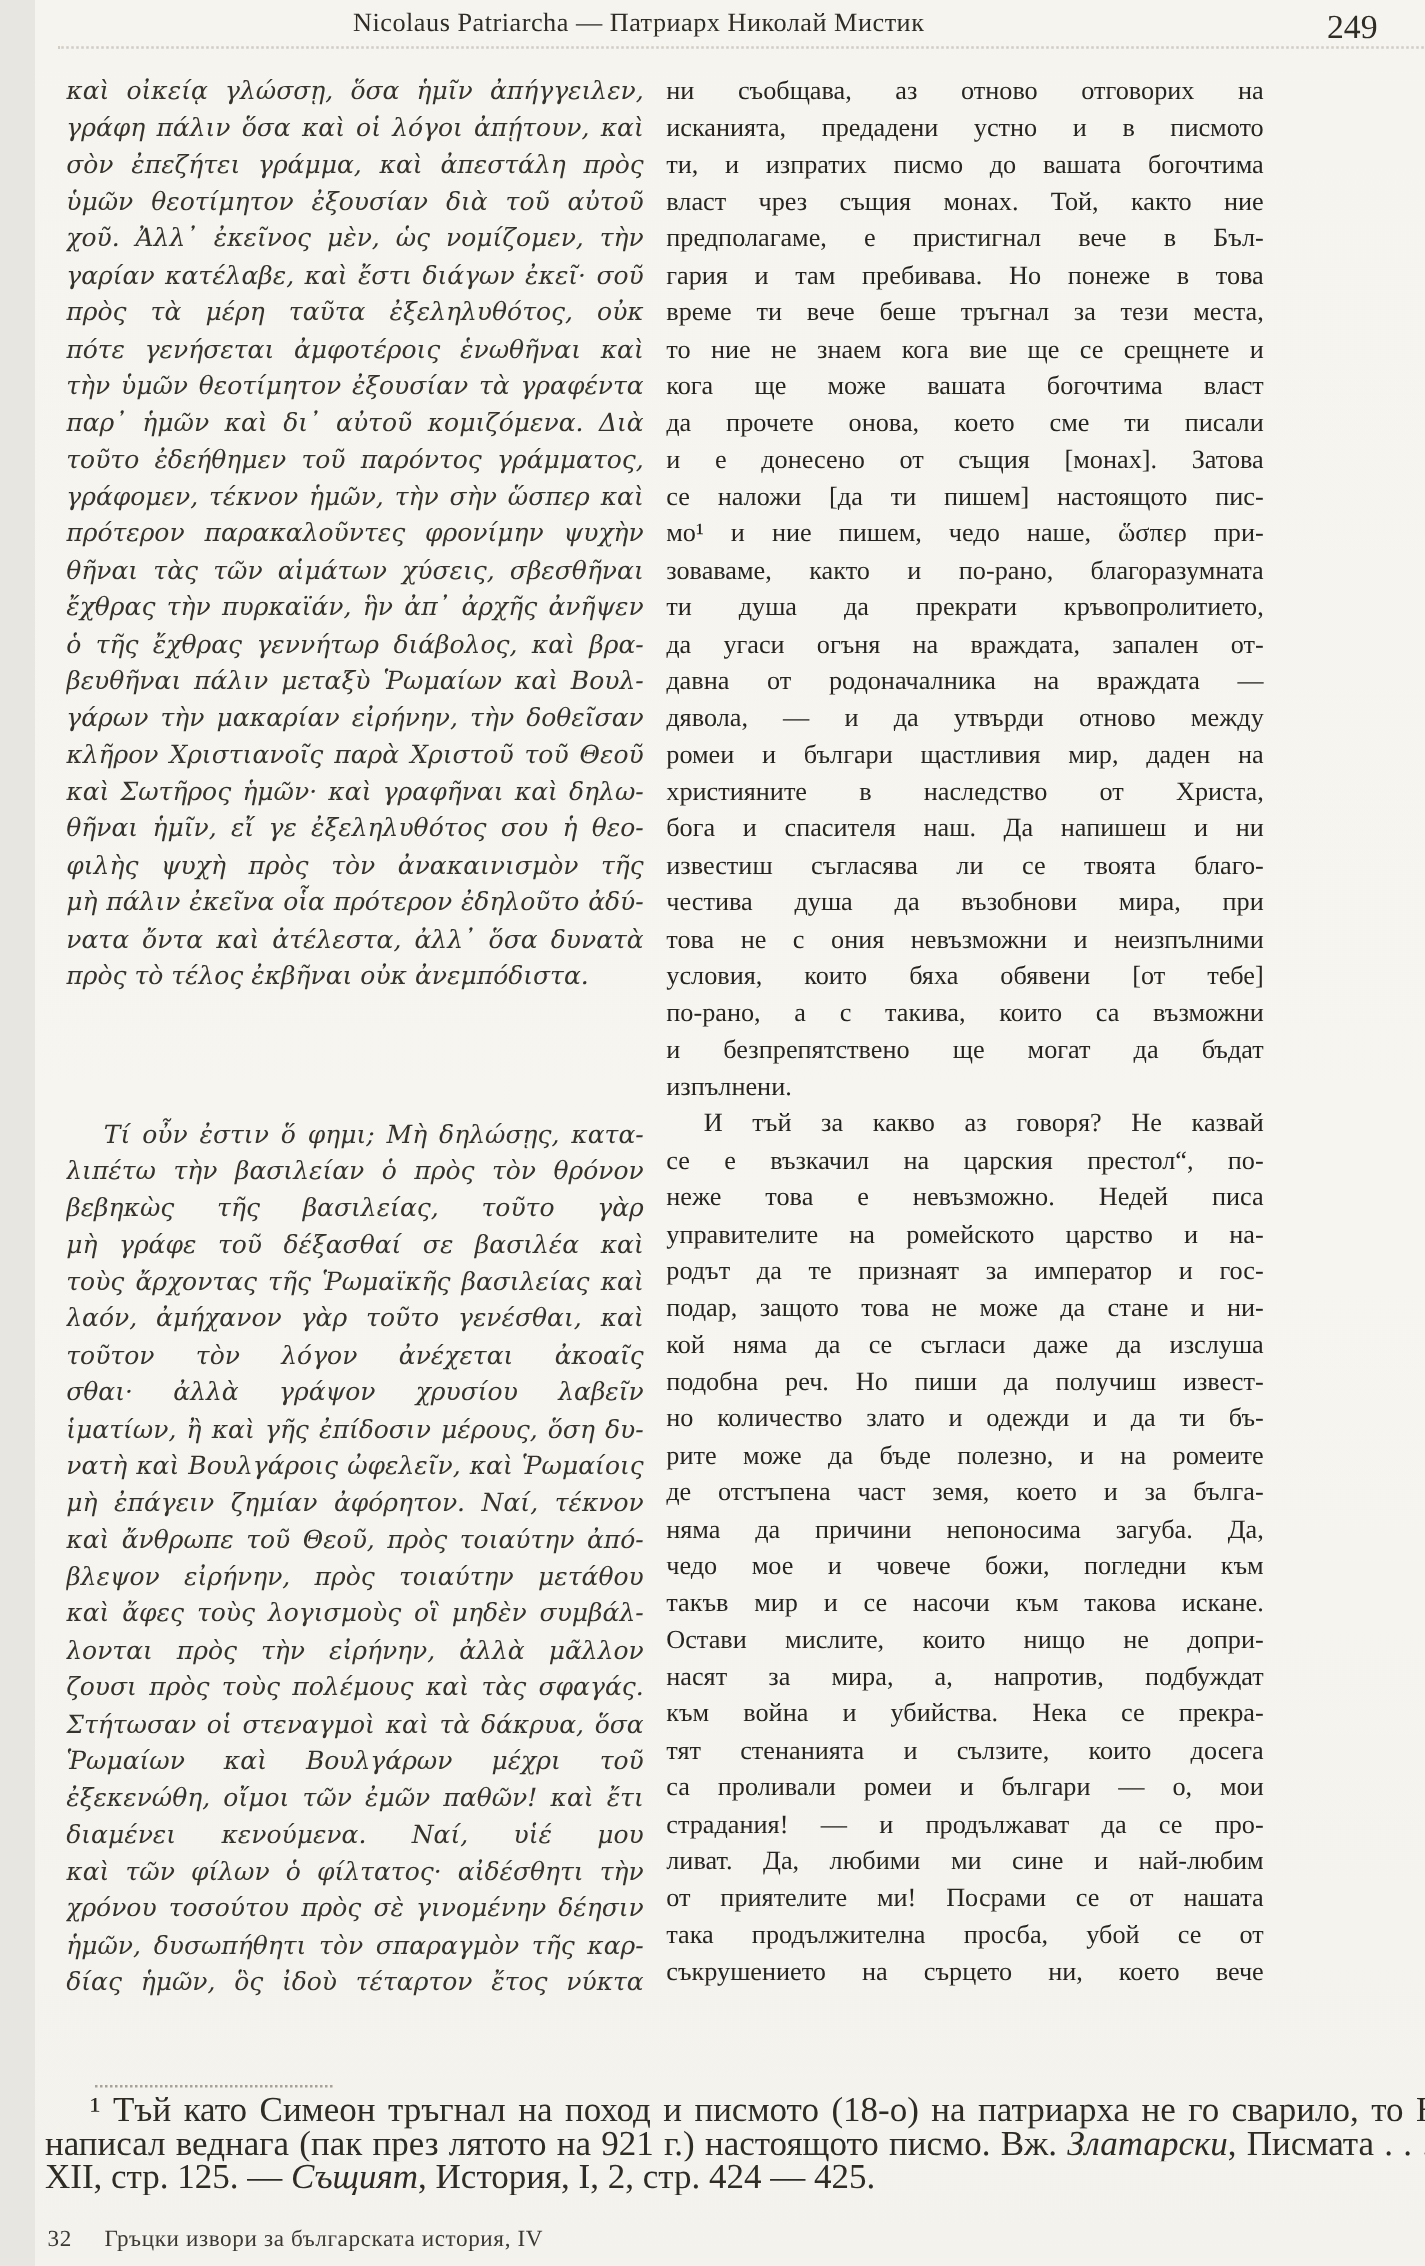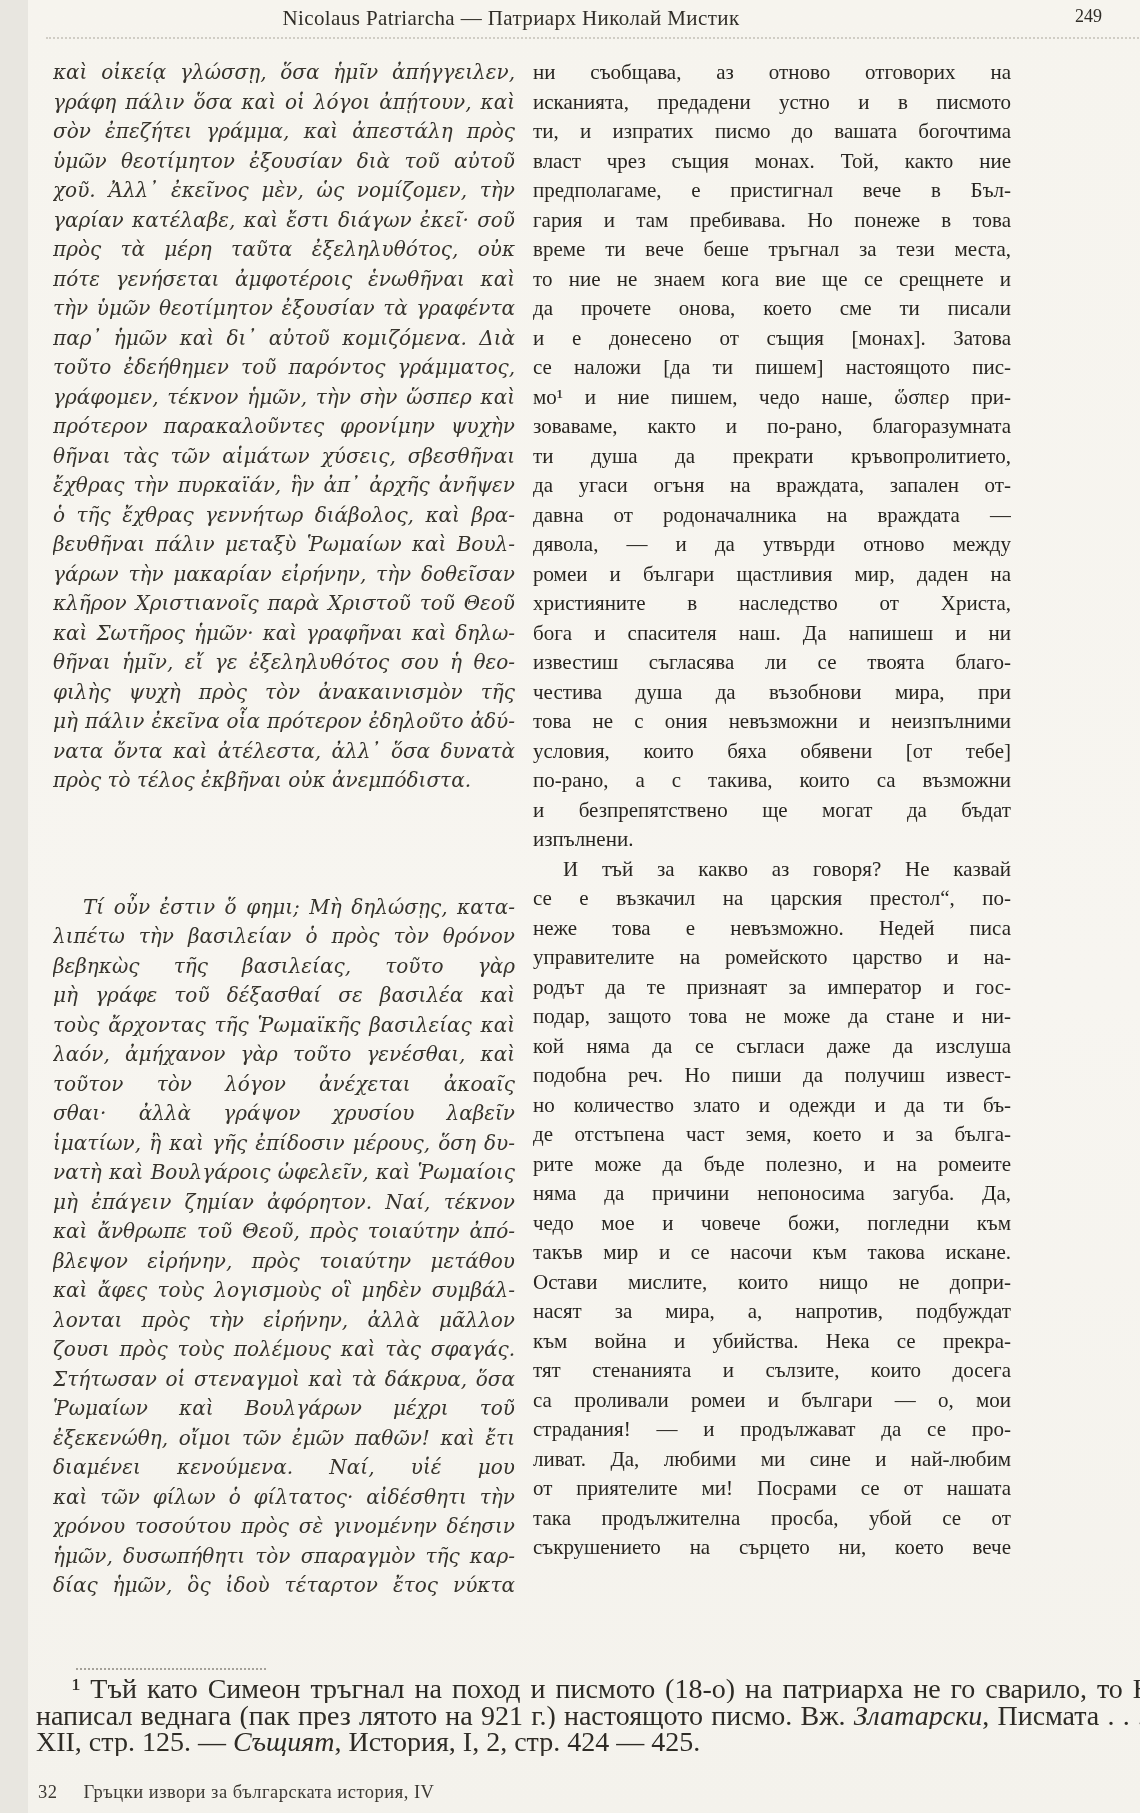--- a/index.html
+++ b/index.html
@@ -17,21 +17,21 @@
     margin-left: 28px;
   }
   
   .header-title {
     position: absolute; top: 6px; left: 0; width: 966px;
     text-align: center;
     font-size: 21px; letter-spacing: 0.4px; color: #302d27;
   }
   .page-number {
     position: absolute; top: 6px; right: 66px;
-    font-size: 18px; color: #302d27;
+    font-size: 27px; color: #302d27;
   }
   .header-rule {
     position: absolute; top: 37px; left: 18px; width: 1104px;
     border-top: 2px dotted rgba(110,105,95,0.28);
   }
   
   .columns {
     position: absolute; top: 58px; left: 25px;
     display: flex; gap: 18px;
   }
@@ -151,20 +151,21 @@
     <div class="col-bulg" lang="bg">
       <div class="para para-final">
           <div class="tline">ни съобщава, аз отново отговорих на</div>
           <div class="tline">исканията, предадени устно и в писмото</div>
           <div class="tline">ти, и изпратих писмо до вашата богочтима</div>
           <div class="tline">власт чрез същия монах. Той, както ние</div>
           <div class="tline">предполагаме, е пристигнал вече в Бъл-</div>
           <div class="tline">гария и там пребивава. Но понеже в това</div>
           <div class="tline">време ти вече беше тръгнал за тези места,</div>
           <div class="tline">то ние не знаем кога вие ще се срещнете и</div>
+          <div class="tline">кога ще може вашата богочтима власт</div>
           <div class="tline">да прочете онова, което сме ти писали</div>
           <div class="tline">и е донесено от същия [монах]. Затова</div>
           <div class="tline">се наложи [да ти пишем] настоящото пис-</div>
           <div class="tline">мо¹ и ние пишем, чедо наше, ὥσπερ при-</div>
           <div class="tline">зоваваме, както и по-рано, благоразумната</div>
           <div class="tline">ти душа да прекрати кръвопролитието,</div>
           <div class="tline">да угаси огъня на враждата, запален от-</div>
           <div class="tline">давна от родоначалника на враждата —</div>
           <div class="tline">дявола, — и да утвърди отново между</div>
           <div class="tline">ромеи и българи щастливия мир, даден на</div>
@@ -181,22 +182,22 @@
       <div class="para indent-first">
           <div class="tline">И тъй за какво аз говоря? Не казвай</div>
           <div class="tline">се е възкачил на царския престол“, по-</div>
           <div class="tline">неже това е невъзможно. Недей писа</div>
           <div class="tline">управителите на ромейското царство и на-</div>
           <div class="tline">родът да те признаят за император и гос-</div>
           <div class="tline">подар, защото това не може да стане и ни-</div>
           <div class="tline">кой няма да се съгласи даже да изслуша</div>
           <div class="tline">подобна реч. Но пиши да получиш извест-</div>
           <div class="tline">но количество злато и одежди и да ти бъ-</div>
+          <div class="tline">рите може да бъде полезно, и на ромеите</div>
           <div class="tline">де отстъпена част земя, което и за бълга-</div>
-          <div class="tline">рите може да бъде полезно, и на ромеите</div>
           <div class="tline">няма да причини непоносима загуба. Да,</div>
           <div class="tline">чедо мое и човече божи, погледни към</div>
           <div class="tline">такъв мир и се насочи към такова искане.</div>
           <div class="tline">Остави мислите, които нищо не допри-</div>
           <div class="tline">насят за мира, а, напротив, подбуждат</div>
           <div class="tline">към война и убийства. Нека се прекра-</div>
           <div class="tline">тят стенанията и сълзите, които досега</div>
           <div class="tline">са проливали ромеи и българи — о, мои</div>
           <div class="tline">страдания! — и продължават да се про-</div>
           <div class="tline">ливат. Да, любими ми сине и най-любим</div>

